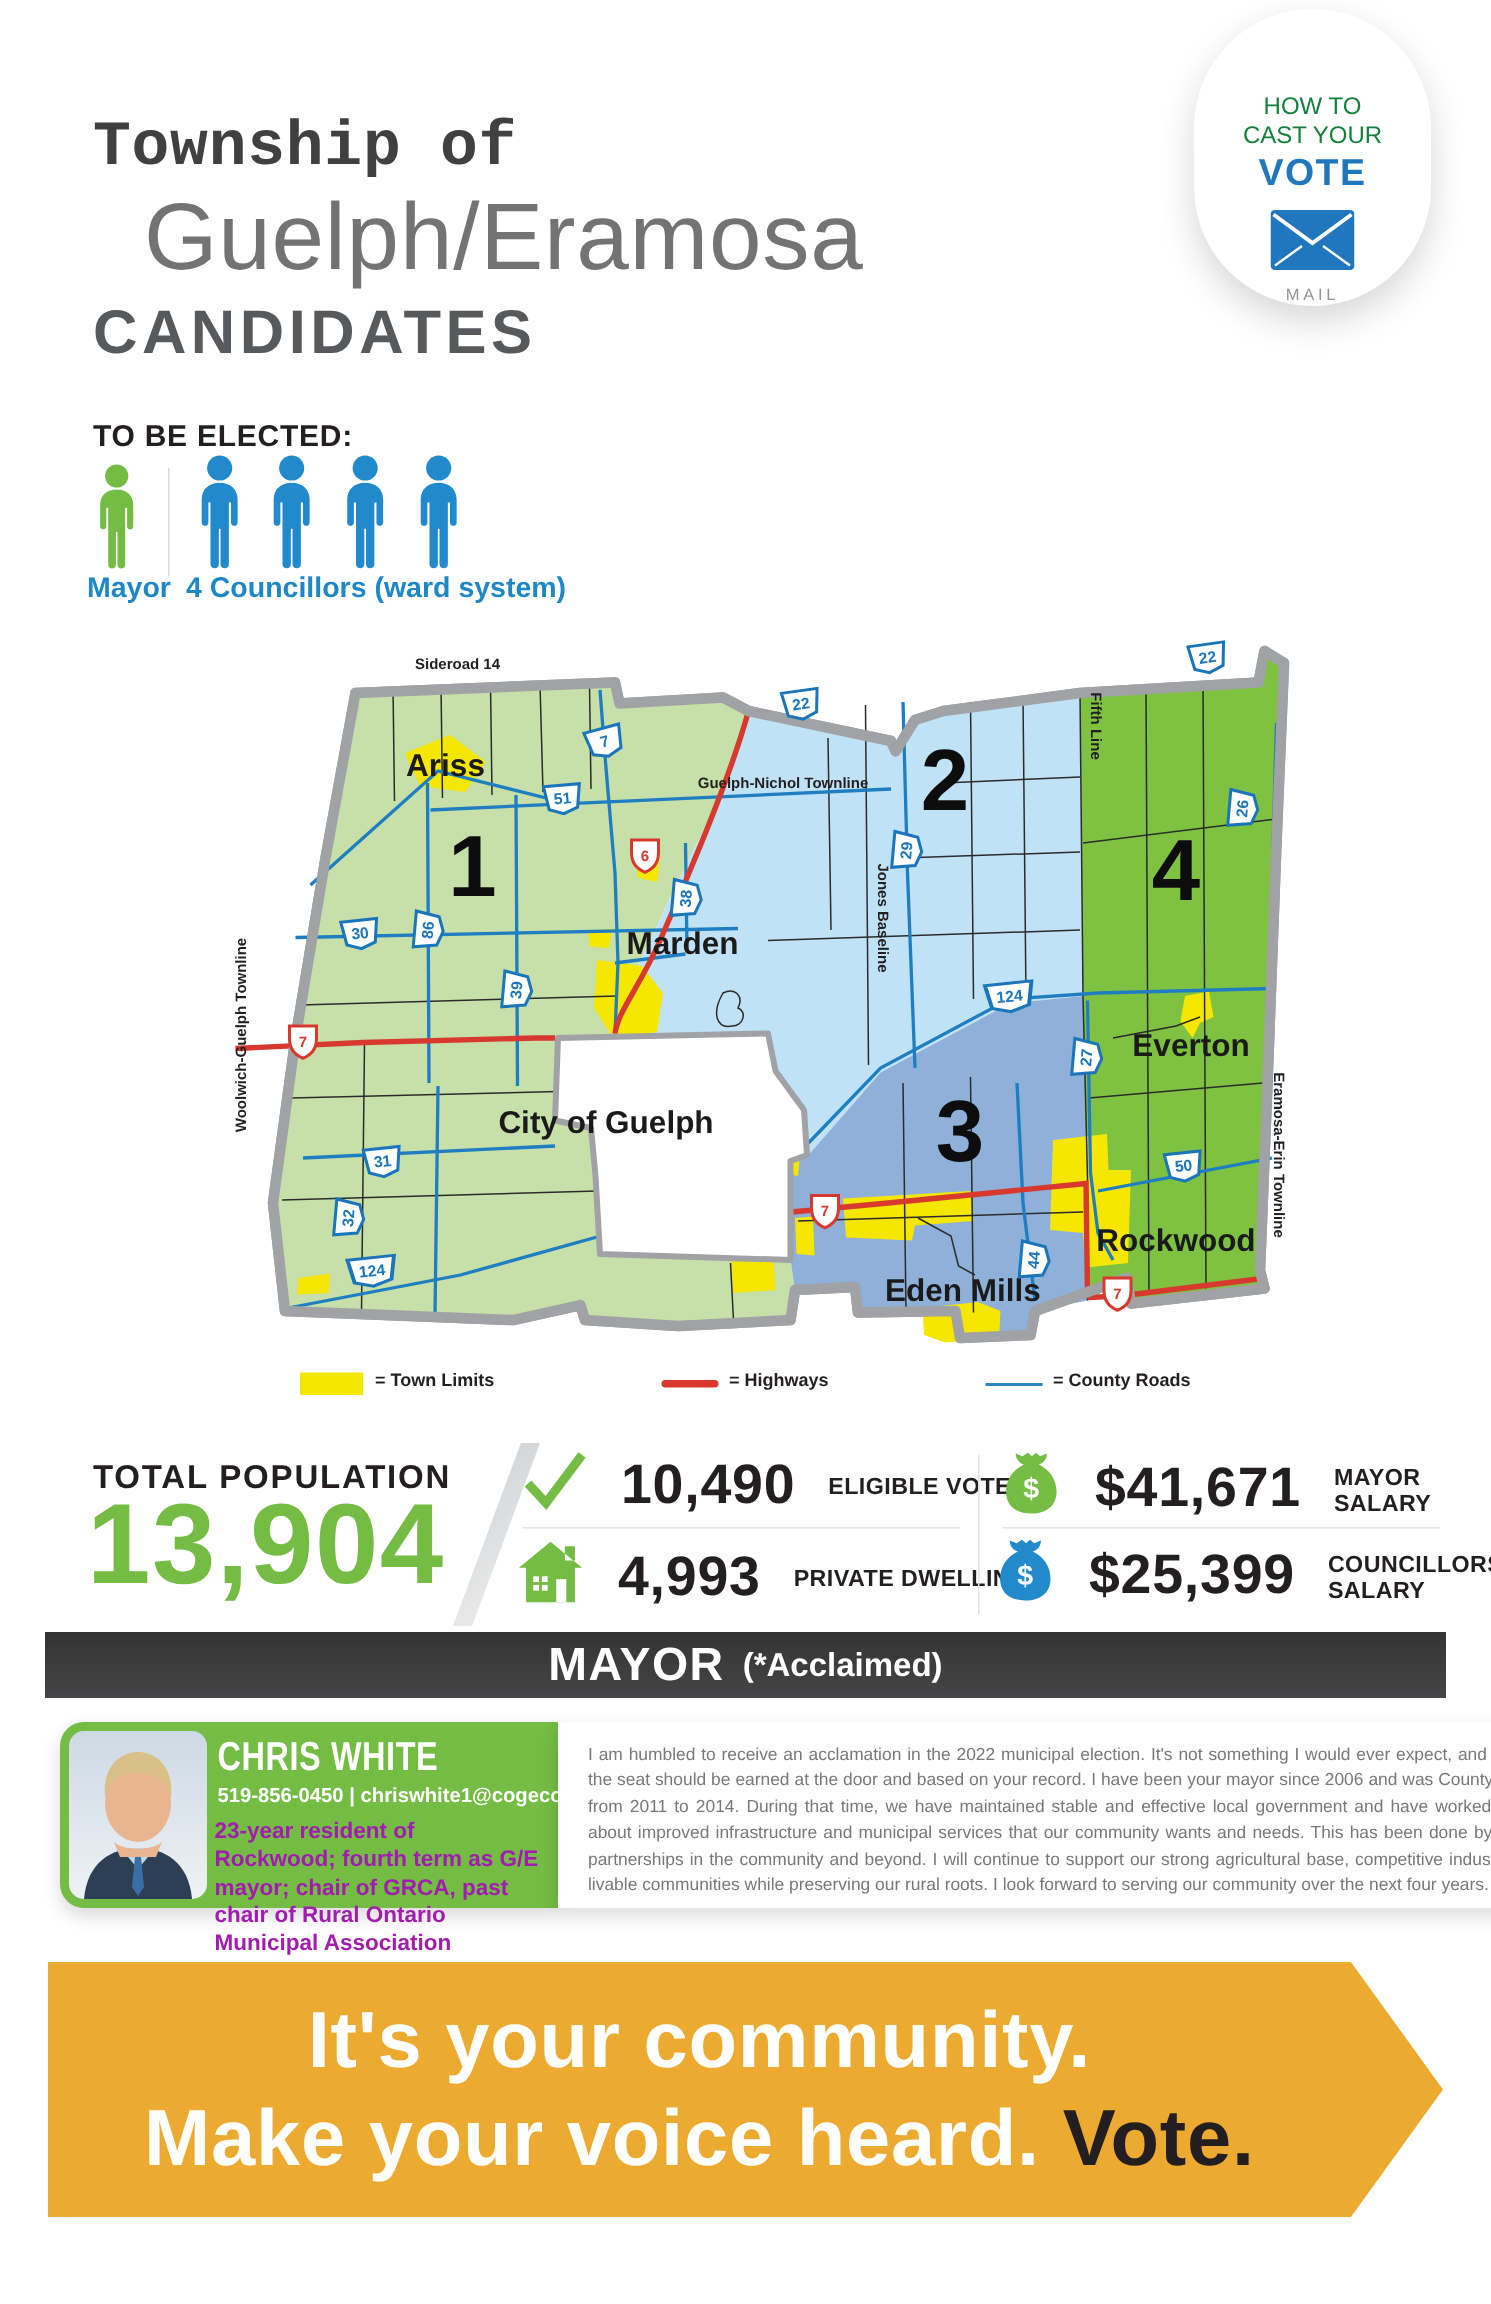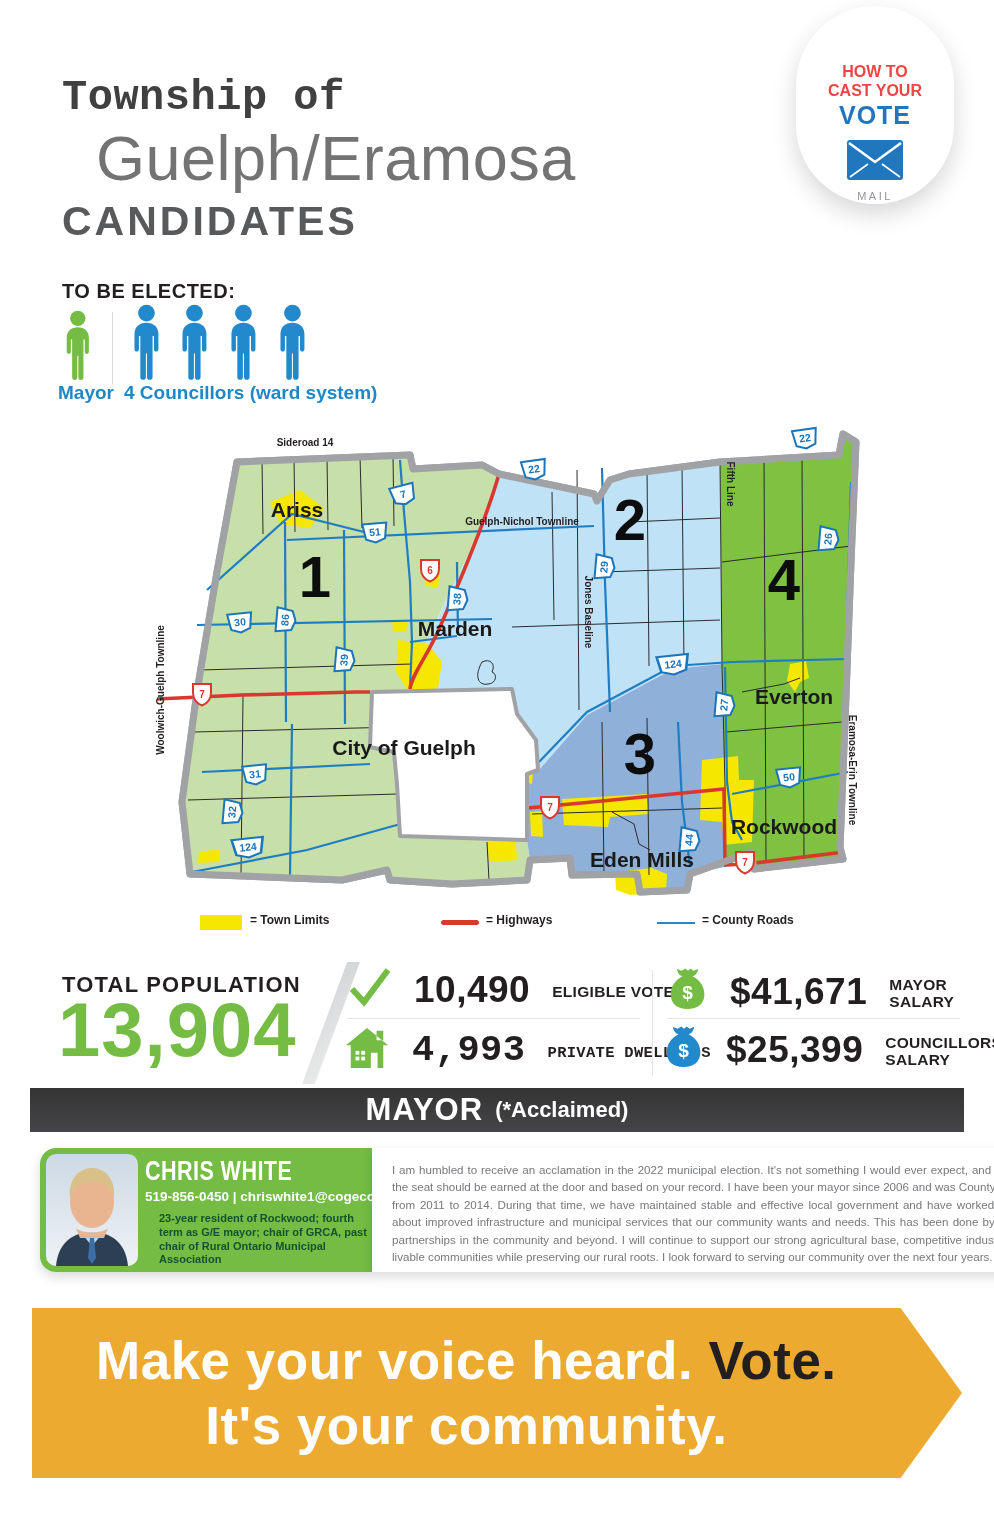--- a/index.html
+++ b/index.html
@@ -7,21 +7,21 @@
         font-family:"Liberation Sans","DejaVu Sans",sans-serif;color:#231f20;}
   .abs{position:absolute;}
 
   
   .title1{left:62px;top:74px;font-size:42px;font-weight:800;color:#404041;letter-spacing:.5px;font-family:Liberation Mono, monospace;}
   .title2{left:60px;top:122px;font-size:63px;font-weight:400;color:#737373;letter-spacing:.5px;margin-left:36px;}
   .title3{left:62px;top:198px;font-size:41px;font-weight:700;color:#58595b;letter-spacing:3px;}
 
   .vote-badge{left:796px;top:6px;width:158px;height:198px;background:#fff;border-radius:80px;
       box-shadow:0 10px 24px rgba(0,0,0,.16);text-align:center;padding-top:56px;box-sizing:border-box;}
-  .vote-badge .l1{font-size:16px;font-weight:700;color:#ef4444;line-height:1.2;}
+  .vote-badge .l1{font-size:16px;font-weight:400;color:#15803d;line-height:1.2;}
   .vote-badge .l3{font-size:25px;font-weight:800;color:#2077bd;letter-spacing:1px;margin-top:1px;}
   .vote-badge .mail-label{font-size:11px;color:#939598;letter-spacing:2.5px;margin-top:6px;}
   .envelope{margin-top:10px;}
 
   
   .tbe-label{left:62px;top:280px;font-size:20px;font-weight:700;letter-spacing:.5px;text-align:center;}
   .persons{left:58px;top:306px;display:flex;align-items:flex-end;height:80px;}
   .persons .grp{display:flex;align-items:flex-end;gap:6px;}
   .persons .vdiv{width:1px;height:72px;background:#d9dadb;margin:0 12px 2px 14px;}
   .plabel{font-size:19px;font-weight:700;color:#1e87c6;}
@@ -37,40 +37,40 @@
   .lg1{left:250px;top:913px;} .lg2{left:486px;top:913px;} .lg3{left:702px;top:913px;}
 
   
   .pop-label{left:62px;top:972px;font-size:22px;font-weight:600;letter-spacing:1.2px;}
   .pop-value{left:58px;top:992px;font-size:76px;font-weight:800;color:#74bc44;letter-spacing:1px;line-height:1;}
   .slash{left:302px;top:962px;width:58px;height:122px;background:linear-gradient(135deg,#c9cbcd,#f4f4f4);
          clip-path:polygon(78% 0,100% 0,22% 100%,0 100%);}
   .stat-row{display:flex;align-items:center;gap:22px;}
   .stat-value{font-size:37px;font-weight:800;letter-spacing:.5px;line-height:1;}
   .stat-label{font-size:15.5px;font-weight:600;letter-spacing:.3px;line-height:1.08;padding-top:6px;}
-  .r1{left:348px;top:966px;} .r2{left:344px;top:1026px;font-family:Liberation Mono, monospace;}
+  .r1{left:348px;top:966px;} .r2{left:344px;top:1026px;}
   .r3{left:668px;top:966px;} .r4{left:664px;top:1024px;}
   .hdiv1{left:348px;top:1018px;width:292px;height:1px;background:#e3e4e6;}
   .hdiv2{left:668px;top:1018px;width:292px;height:1px;background:#e3e4e6;}
   .vdiv2{left:652px;top:970px;width:1px;height:106px;background:#e3e4e6;}
 
   
   .mayor-bar{left:30px;top:1088px;width:934px;height:44px;background:linear-gradient(#343435,#454547);
       display:flex;align-items:center;justify-content:center;gap:12px;}
   .mayor-bar .t1{color:#fff;font-size:31px;font-weight:800;letter-spacing:1px;}
   .mayor-bar .t2{color:#fff;font-size:22px;font-weight:700;}
 
   
   .card-green{left:40px;top:1148px;width:332px;height:124px;background:#74bc44;border-radius:16px 0 0 16px;
       box-shadow:0 5px 12px rgba(0,0,0,.15);}
   .photo{left:46px;top:1154px;width:92px;height:112px;border-radius:10px;overflow:hidden;}
   .cand-name{left:145px;top:1156px;font-size:27px;font-weight:800;color:#fff;letter-spacing:.5px;
       transform:scaleX(.8);transform-origin:left center;white-space:nowrap;}
   .cand-contact{left:145px;top:1189px;font-size:13.5px;font-weight:700;color:#fff;white-space:nowrap;}
-  .cand-bio{left:159px;top:1212px;width:218px;font-size:11px;font-weight:600;color:#14532d;line-height:1.25;}
+  .cand-bio{left:143px;top:1212px;width:218px;font-size:15px;font-weight:600;color:#a21caf;line-height:1.25;}
   .card-white{left:372px;top:1148px;width:691px;height:124px;background:#fff;border-radius:0 26px 26px 0;
       box-shadow:0 5px 12px rgba(0,0,0,.14);box-sizing:border-box;padding:13px 24px 10px 20px;}
   .statement{font-size:11.6px;color:#77787b;line-height:1.5;text-align:justify;}
 
   
   .banner{left:32px;top:1308px;width:930px;height:170px;background:#ecaa30;
       clip-path:polygon(0 0,93.4% 0,100% 50%,93.4% 100%,0 100%);}
   .banner-text{position:absolute;left:0;top:0;right:6.6%;bottom:0;display:flex;flex-direction:column;
       align-items:center;justify-content:center;gap:6px;}
   .banner-text .bl{font-size:53px;font-weight:800;color:#fff;letter-spacing:.5px;line-height:1.12;white-space:nowrap;}
@@ -394,18 +394,18 @@
   </div>
   <div class="abs cand-name">CHRIS WHITE</div>
   <div class="abs cand-contact">519-856-0450 | chriswhite1@cogeco.ca</div>
   <div class="abs cand-bio">23-year resident of Rockwood; fourth term as G/E mayor; chair of GRCA, past chair of Rural Ontario Municipal Association</div>
   <div class="abs card-white">
     <div class="statement">I am humbled to receive an acclamation in the 2022 municipal election. It's not something I would ever expect, and I believe the seat should be earned at the door and based on your record. I have been your mayor since 2006 and was County Warden from 2011 to 2014. During that time, we have maintained stable and effective local government and have worked to bring about improved infrastructure and municipal services that our community wants and needs. This has been done by building partnerships in the community and beyond. I will continue to support our strong agricultural base, competitive industries and livable communities while preserving our rural roots. I look forward to serving our community over the next four years.</div>
   </div>
 
   <div class="abs banner">
     <div class="banner-text">
+      <div class="bl">It's your community.</div>
       <div class="bl"><span>Make your voice heard. </span><span class="dark">Vote.</span></div>
-      <div class="bl">It's your community.</div>
     </div>
   </div>
 
 </div>
 
 </body></html>

